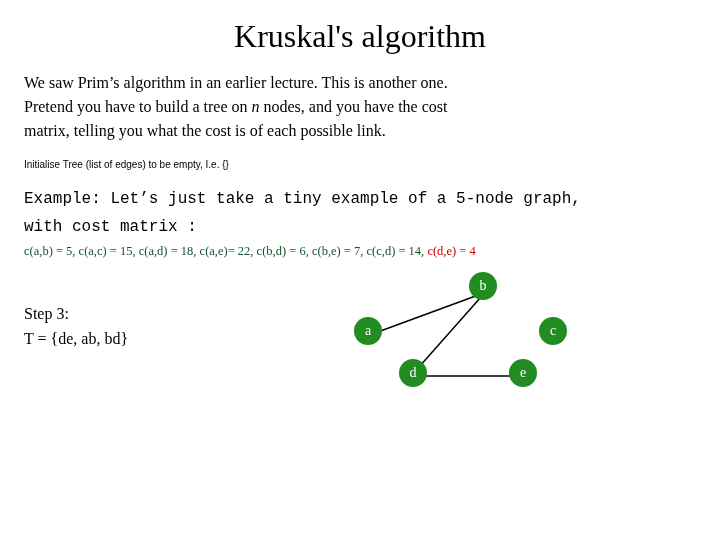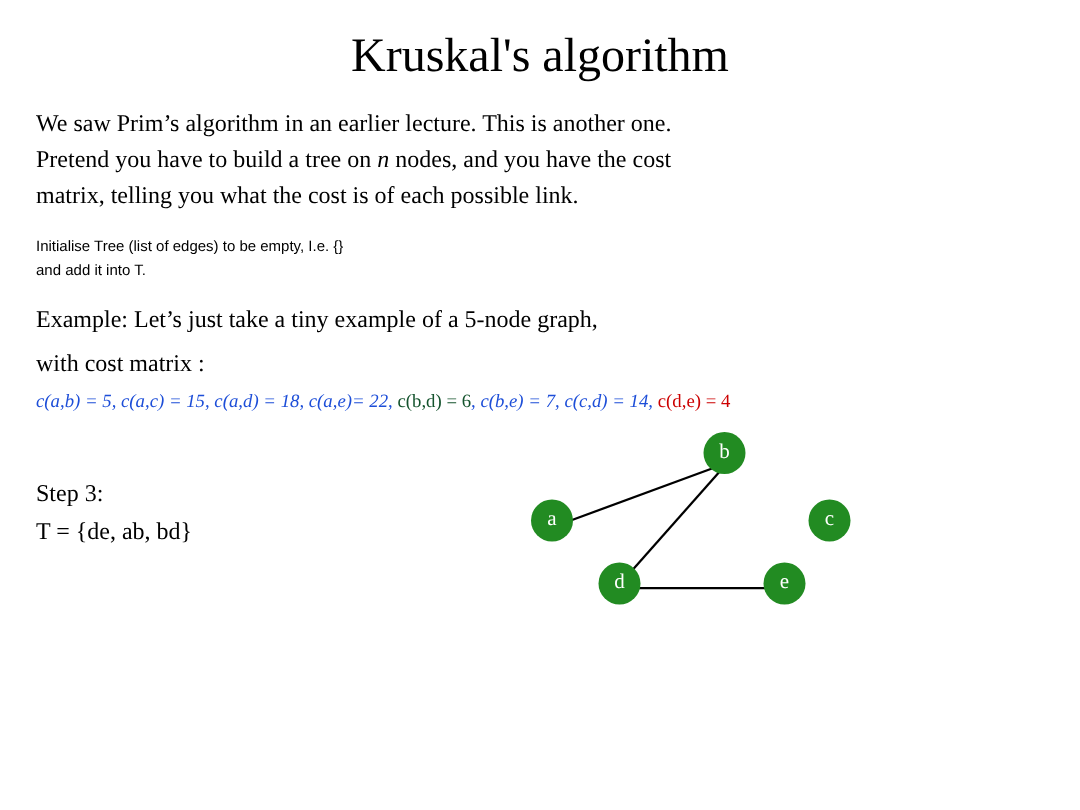--- a/index.html
+++ b/index.html
@@ -42,29 +42,30 @@
       font-size: 10px;
       line-height: 1.55;
       margin-bottom: 14px;
       color: #000;
     }
 
     .example-text {
       font-size: 16px;
       line-height: 1.55;
       margin-bottom: 4px;
+      font-family: Liberation Mono, monospace;
     }
 
     .cost-matrix-line {
       font-size: 12.5px;
       color: #000;
       margin-bottom: 8px;
     }
 
-    .cost-matrix-line .black { color: #1d4ed8; font-style: italic; }
+    .cost-matrix-line .black { color: #14532d; }
     .cost-matrix-line .green { color: #14532d; }
     .cost-matrix-line .red   { color: #cc0000; }
 
     .step-area {
       display: flex;
       align-items: center;
       margin-top: 4px;
     }
 
     .step-label {
@@ -111,21 +112,20 @@
   <h1 class="title">Kruskal's algorithm</h1>
 
   <p class="intro">
     <span>We saw Prim’s algorithm in an earlier lecture. This is another one.</span><br>
     <span>Pretend you have to build a tree on <em>n</em> nodes, and you have the cost</span><br>
     <span>matrix, telling you what the cost is of each possible link.</span>
   </p>
 
   <div class="code-block">
     <div>Initialise Tree (list of edges) to be empty, I.e. {}</div>
-    <div>    and add it into T.</div>
   </div>
 
   <p class="example-text">Example:   Let’s just take a tiny example of a 5-node graph,</p>
   <p class="example-text">with cost matrix :</p>
 
   <div class="cost-matrix-line">
     <span class="black">c(a,b) = 5, c(a,c) = 15, c(a,d) = 18, c(a,e)= 22, </span><span class="green">c(b,d) = 6</span><span class="black">, c(b,e) = 7, c(c,d) = 14, </span><span class="red">c(d,e) = 4</span>
   </div>
 
   <div class="step-area">

